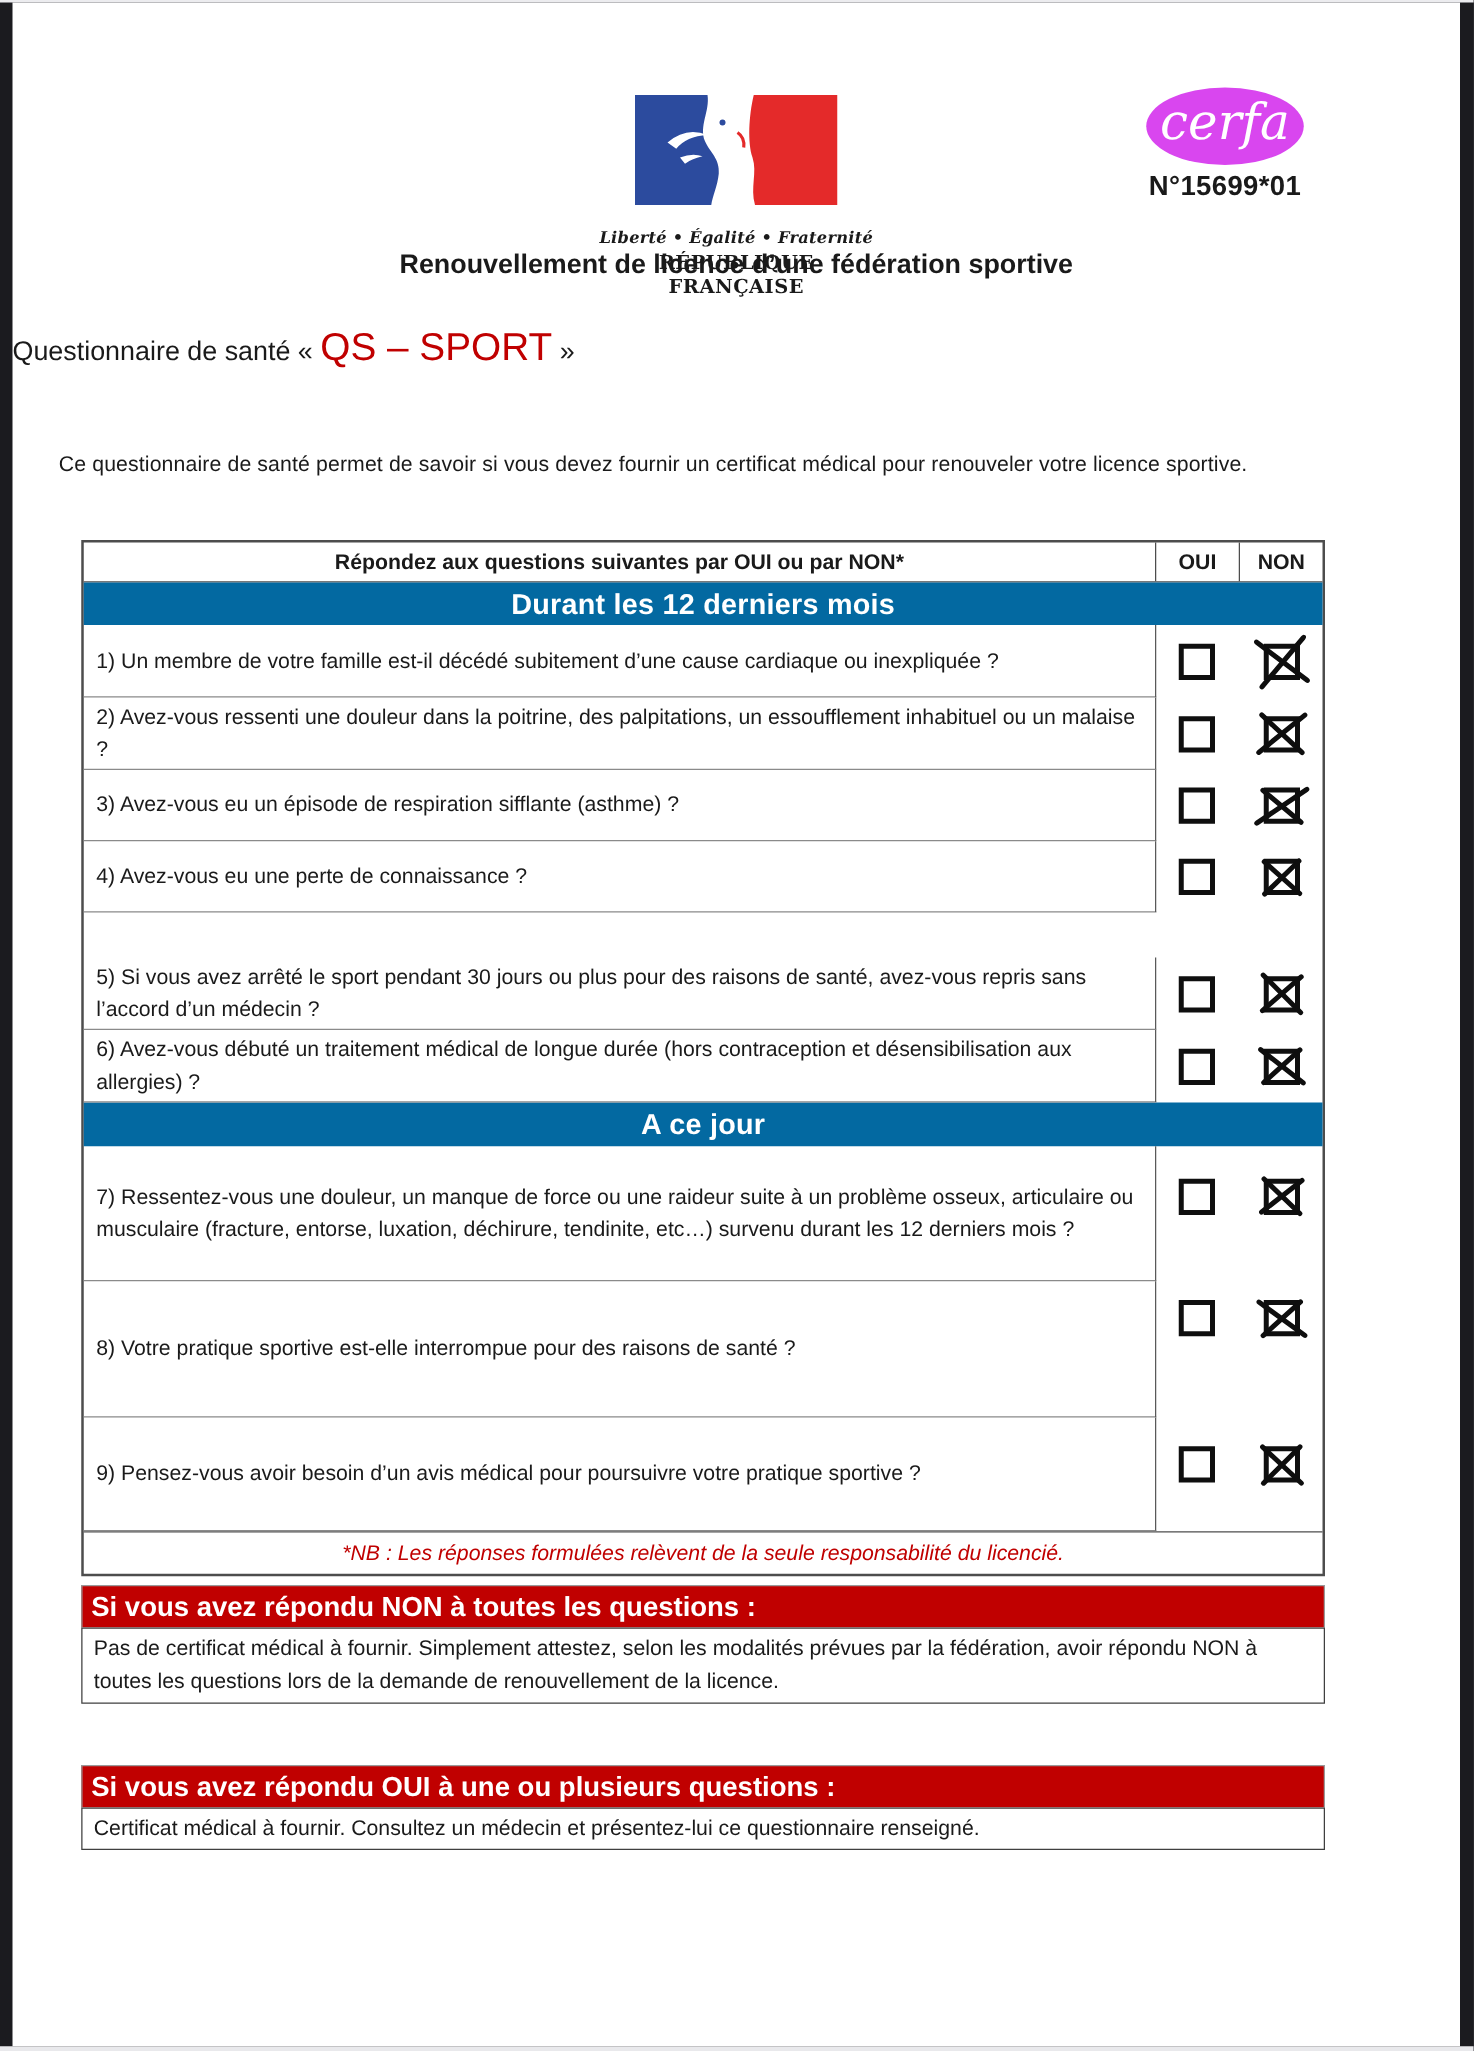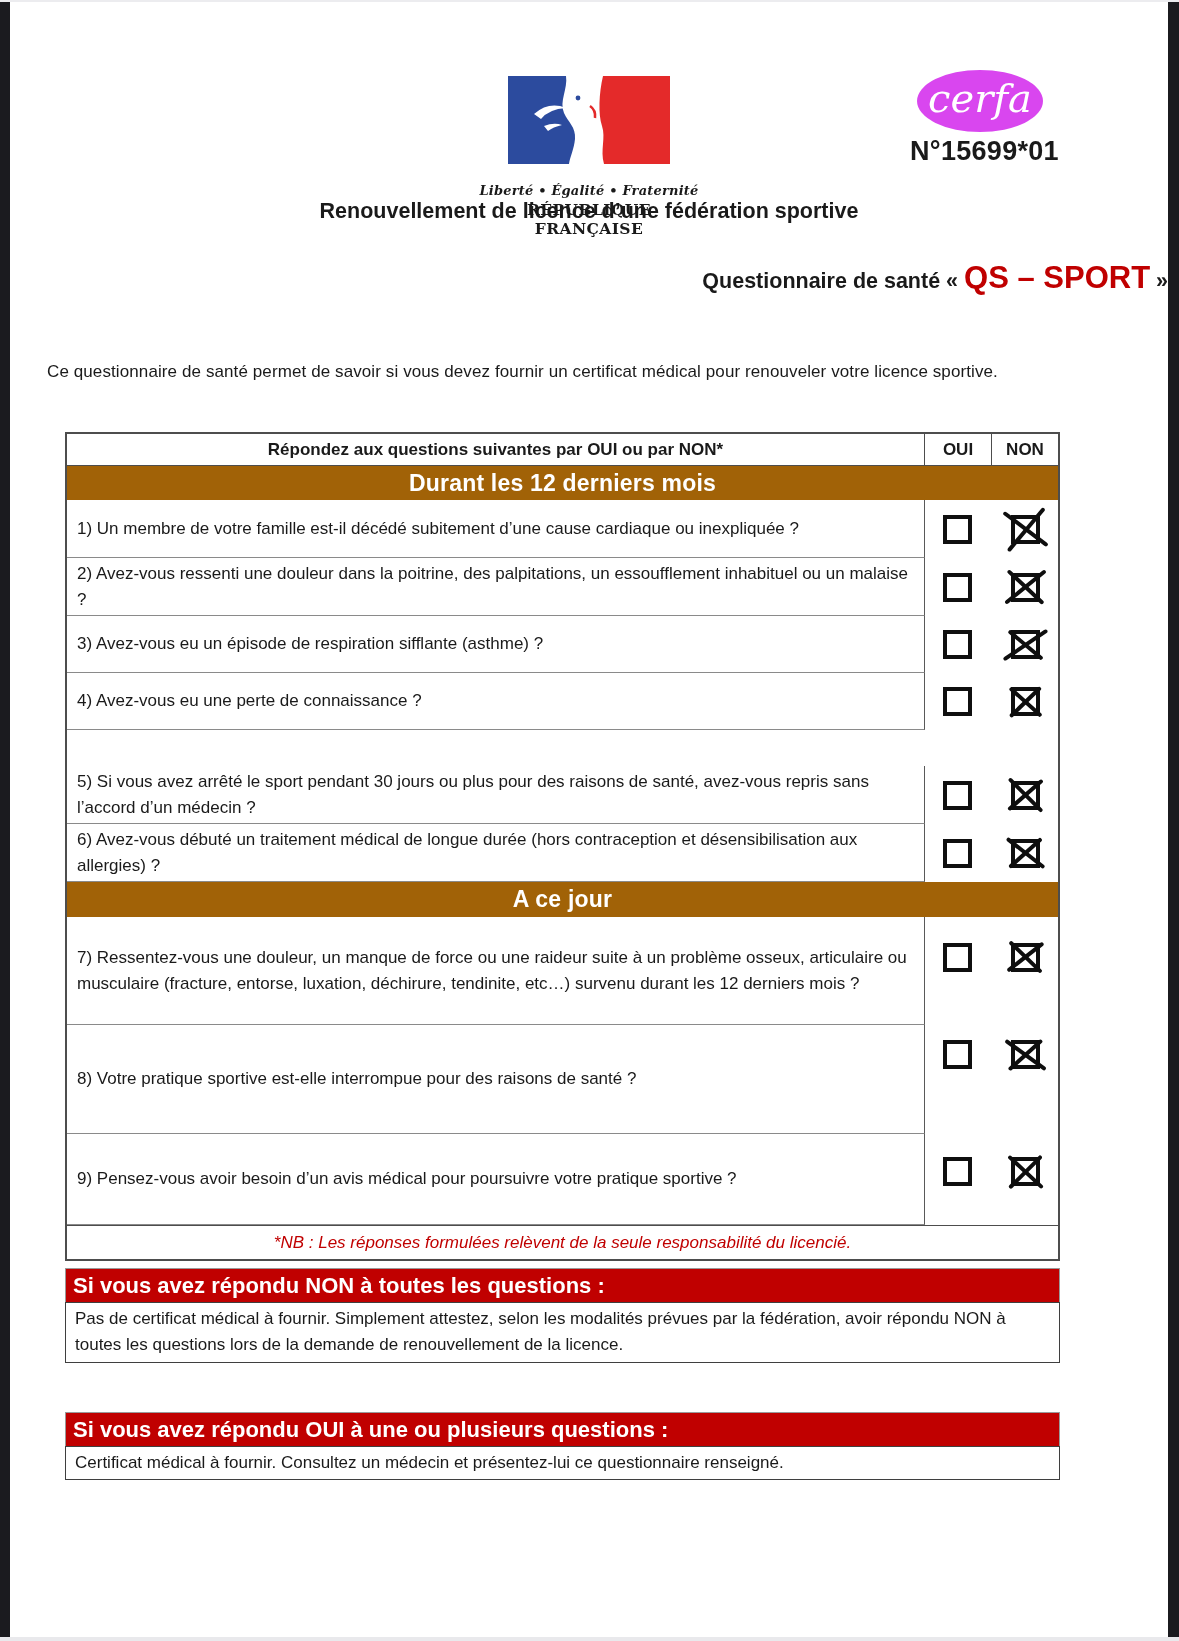--- a/index.html
+++ b/index.html
@@ -10,35 +10,35 @@
   .page{position:absolute;left:10px;right:11px;top:2px;bottom:4px;background:#ffffff;color:#1a1a1a;}
 
   
   .marianne{position:absolute;left:50%;transform:translateX(-50%);top:74px;text-align:center;width:220px;}
   .marianne svg{display:block;margin:0 auto;}
   .motto{font-family:"DejaVu Serif","Liberation Serif",serif;font-style:italic;font-weight:bold;font-size:13px;margin-top:19px;letter-spacing:.2px;}
   .republic{font-family:"DejaVu Serif","Liberation Serif",serif;font-weight:bold;font-size:15.5px;margin-top:2px;letter-spacing:.4px;}
   .cerfa{position:absolute;right:118px;top:68px;text-align:center;width:140px;}
   .cerfa-ellipse{width:126px;height:62px;background:#d946ef;border-radius:50%;margin:0 auto;display:flex;align-items:center;justify-content:center;}
   .cerfa-ellipse span{font-family:"DejaVu Serif","Liberation Serif",serif;font-style:italic;color:#fff;font-size:40px;line-height:1;padding-bottom:6px;}
-  .cerfa-number{font-size:27px;font-weight:bold;margin-top:4px;letter-spacing:.3px;}
+  .cerfa-number{font-size:22px;font-weight:bold;margin-top:4px;letter-spacing:.3px;}
 
   .title{position:absolute;top:197px;left:0;right:0;text-align:center;font-size:21.5px;font-weight:bold;}
-  .subtitle{position:absolute;top:258px;left:0;right:0;text-align:right;font-size:21.5px;font-weight:bold;}
+  .subtitle{position:absolute;top:258px;left:0;right:0;text-align:left;font-size:21.5px;font-weight:normal;}
   .subtitle .qs{color:#c00000;font-size:31px;}
   .intro{position:absolute;top:360px;left:37px;right:26px;font-size:17px;letter-spacing:.1px;}
 
   
   .qtable{position:absolute;top:430px;left:55px;width:995px;border:2px solid #4d4d4d;box-sizing:border-box;background:#fff;}
   .thead{display:flex;height:31px;border-bottom:1.5px solid #4d4d4d;}
   .th{display:flex;align-items:center;justify-content:center;font-weight:bold;font-size:17px;box-sizing:border-box;}
   .th-q{width:858px;border-right:1.5px solid #4d4d4d;}
   .th-oui{width:67px;border-right:1.5px solid #4d4d4d;}
   .th-non{flex:1;}
-  .banner{height:34px;background:#a16207;color:#fff;font-weight:bold;font-size:23px;display:flex;align-items:center;justify-content:center;letter-spacing:.2px;}
+  .banner{height:34px;background:#0369a1;color:#fff;font-weight:bold;font-size:23px;display:flex;align-items:center;justify-content:center;letter-spacing:.2px;}
   .banner.today{height:35px;}
   .qrow{display:flex;box-sizing:border-box;}
   .qtext{width:858px;box-sizing:border-box;border-right:1.5px solid #595959;border-bottom:1px solid #8a8a8a;padding:4px 14px 4px 10px;font-size:17px;line-height:1.5;display:flex;align-items:center;}
   .qrow:last-of-type .qtext{border-bottom:none;}
   .qboxes{flex:1;display:flex;align-items:center;justify-content:center;gap:39px;}
   .r1{height:58px;}.r2{height:58px;}.r3{height:57px;}.r4{height:57px;}.r5{height:58px;margin-top:36px;}.r6{height:58px;}
   .r7{height:108px;}.r8{height:109px;}.r9{height:91px;}
   .r7 .qboxes{position:relative;top:-14px;}
   .r8 .qboxes{position:relative;top:-25px;}
   .r9 .qboxes{position:relative;top:-8px;}

